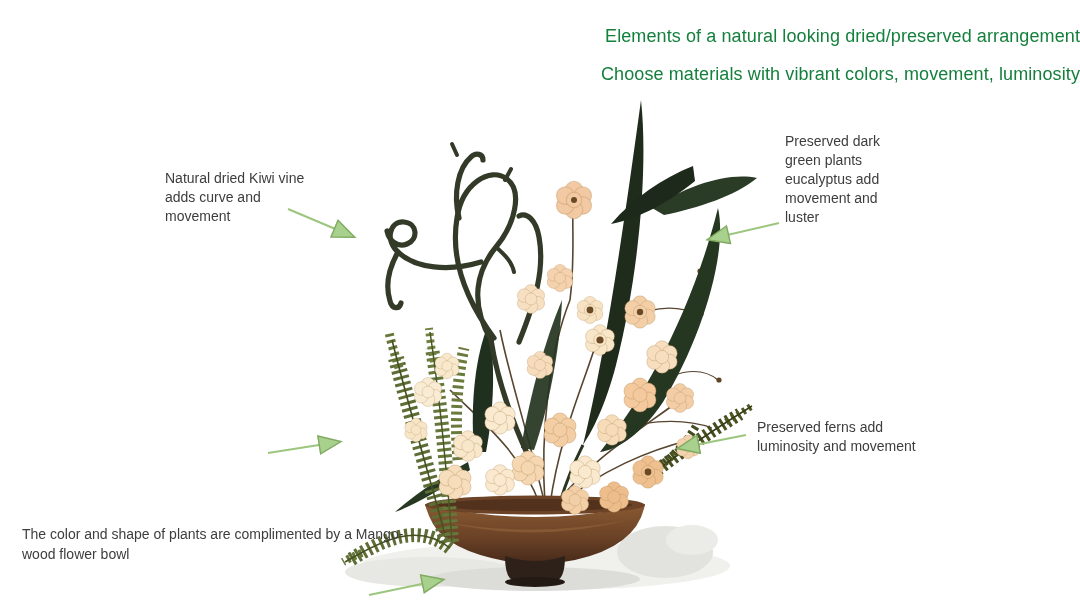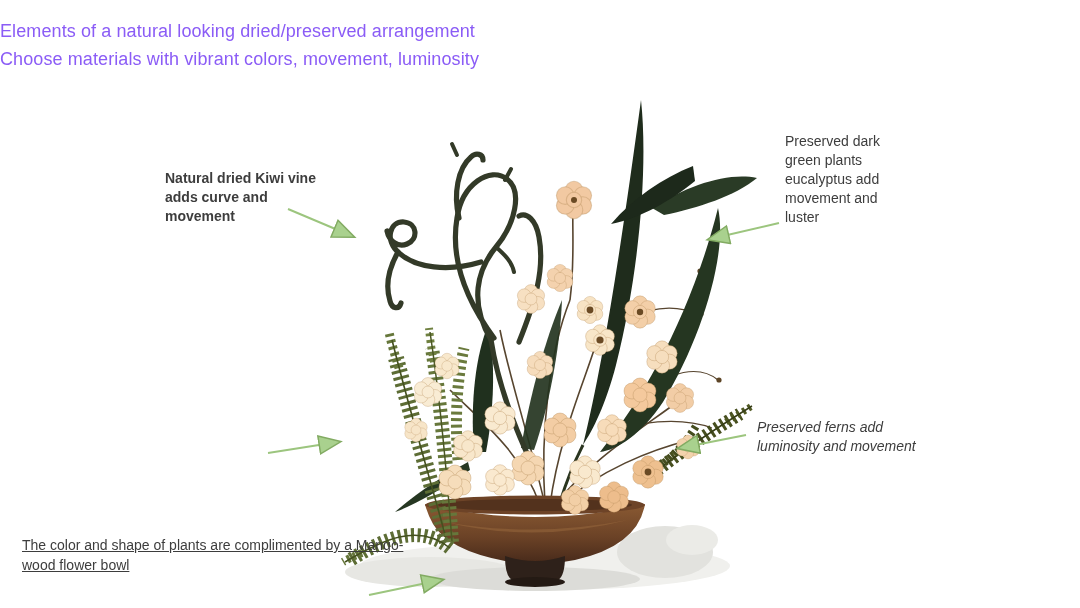--- a/index.html
+++ b/index.html
@@ -4,32 +4,32 @@
 <style>
   html,body{margin:0;padding:0;}
   body{
     width:1080px;height:608px;background:#ffffff;
     font-family:"Liberation Sans",sans-serif;
     position:relative;overflow:hidden;color:#3d3d3d;
   }
   .slide{position:absolute;inset:0;}
   .title{
     position:absolute;top:17px;left:0;width:100%;
-    text-align:left;font-size:18px;line-height:28px;color:#8b5cf6;
+    text-align:right;font-size:18px;line-height:38px;color:#15803d;
     white-space:pre-line;letter-spacing:.1px;
   }
   .note{
     position:absolute;font-size:14px;line-height:19px;color:#3d3d3d;
     white-space:pre-line;
   }
-  .note-kiwi{left:165px;top:169px;font-weight:bold;}
+  .note-kiwi{left:165px;top:169px;}
   .note-eucalyptus{left:785px;top:132px;}
   .note-bougainvillea{left:62px;top:377px;}
-  .note-ferns{left:757px;top:418px;font-style:italic;}
-  .note-bowl{left:22px;top:535px;line-height:20px;text-decoration:underline;}
+  .note-ferns{left:757px;top:418px;}
+  .note-bowl{left:22px;top:524px;line-height:20px;}
   svg.layer{position:absolute;left:0;top:0;pointer-events:none;}
 </style>
 </head>
 <body>
 
 <div class="slide">
 
   <svg class="layer" width="1080" height="608" viewBox="0 0 1080 608" aria-hidden="true">
     <defs>
       <linearGradient id="bowlGrad" x1="0" y1="0" x2="0" y2="1">

